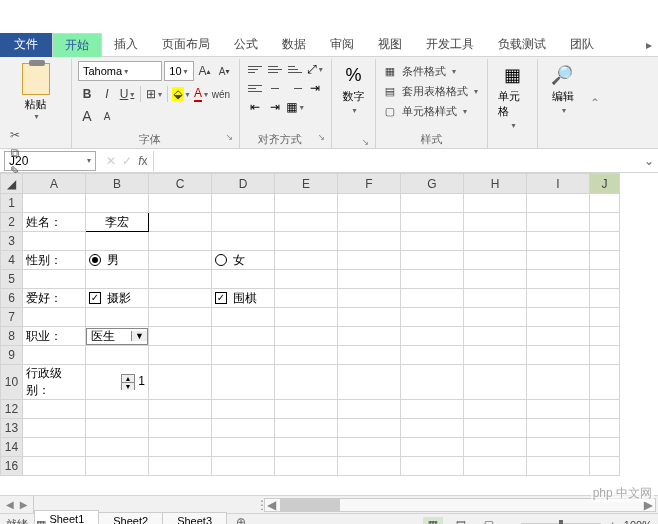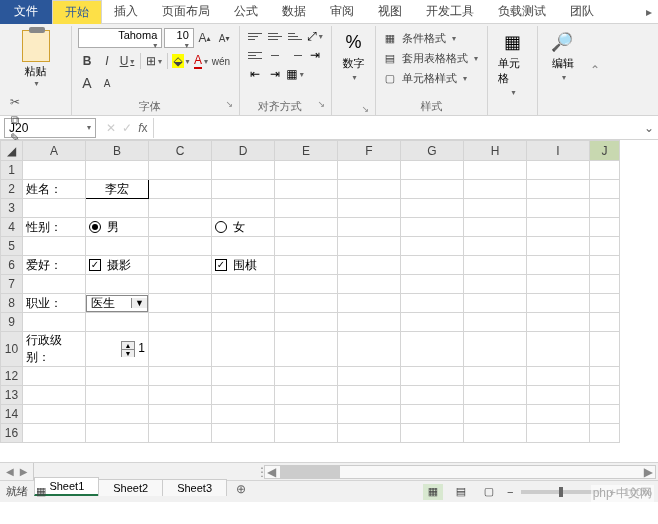--- a/index.html
+++ b/index.html
@@ -1,39 +1,39 @@
 <!DOCTYPE html>
 <html><head>
 <meta charset="utf-8">
 <style>
 * { box-sizing: border-box; margin: 0; padding: 0; font-family: "Microsoft YaHei", sans-serif; }
 body { width: 658px; height: 524px; background: #fff; font-size: 12px; overflow: hidden; position: relative; }
 
-.menubar { height: 24px; background: #fff; display: flex; align-items: center; border-bottom: 1px solid #d4d4d4; }
+.menubar { height: 24px; background: #fff; display: flex; align-items: center; border-bottom: 1px solid #d4d4d4; margin-top: 33px; }
 .menubar .file-tab { background: #2b579a; color: #fff; padding: 4px 14px; height: 24px; display: flex; align-items: center; font-size: 12px; }
 .menubar .tab { padding: 4px 12px; color: #444; height: 24px; display: flex; align-items: center; cursor: pointer; }
-.menubar .tab.active { background: #fde047; border-top: 1px solid #d4d4d4; border-left: 1px solid #d4d4d4; border-right: 1px solid #d4d4d4; color: #2b579a; }
+.menubar .tab.active { background: #86efac; border-top: 1px solid #d4d4d4; border-left: 1px solid #d4d4d4; border-right: 1px solid #d4d4d4; color: #2b579a; }
 .menubar .expand { margin-left: auto; padding: 0 6px; color: #666; }
 
 .ribbon { height: 92px; background: #f1f1f1; border-bottom: 1px solid #d4d4d4; display: flex; padding: 2px 0; }
 .group { border-right: 1px solid #d4d4d4; padding: 2px 6px 0 6px; display: flex; flex-direction: column; height: 90px; position: relative; }
 .group-body { flex: 1; display: flex; flex-direction: column; justify-content: flex-start; }
 .group-label { text-align: center; font-size: 11px; color: #666; padding-bottom: 2px; }
 .group-label .launcher { float: right; font-size: 9px; color: #888; margin-left: 4px; }
 .row { display: flex; align-items: center; gap: 2px; }
 
 .clipboard-main { display: flex; gap: 4px; }
 .paste-btn { display: flex; flex-direction: column; align-items: center; padding: 2px; }
 .paste-icon { width: 28px; height: 32px; background: #fcecc5; border: 1px solid #d0a030; position: relative; }
 .paste-icon:before { content:""; position:absolute; top:-4px; left:6px; width:16px; height:6px; background:#888; border-radius:2px; }
 .paste-label { font-size: 11px; margin-top: 2px; }
 .clip-side { display: flex; flex-direction: column; gap: 2px; }
 .mini-icon { width: 18px; height: 16px; display: flex; align-items: center; justify-content: center; color: #555; }
 
-.font-select { border: 1px solid #ababab; background: #fff; height: 20px; font-size: 11px; padding: 0 4px; display: flex; align-items: flex-end; flex-direction: column; }
+.font-select { border: 1px solid #ababab; background: #fff; height: 20px; font-size: 11px; padding: 0 4px; display: flex; align-items: center; }
 .font-name { width: 86px; }
 .font-size { width: 30px; text-align: center; }
 .font-btn { width: 18px; height: 20px; display: flex; align-items: center; justify-content: center; color: #444; font-size: 12px; }
 .font-btn.small { font-size: 10px; }
 .drop-caret { font-size: 8px; color: #666; margin-left: 2px; }
 
 .align-btn { width: 18px; height: 16px; display: flex; align-items: center; justify-content: center; }
 .align-lines { width: 14px; display: flex; flex-direction: column; gap: 2px; }
 .align-lines span { height: 1px; background: #555; display: block; }
 

